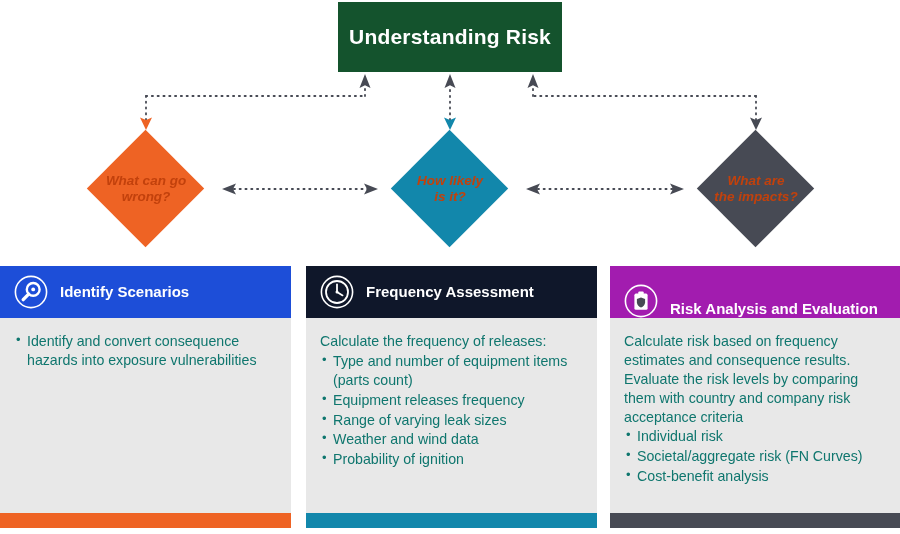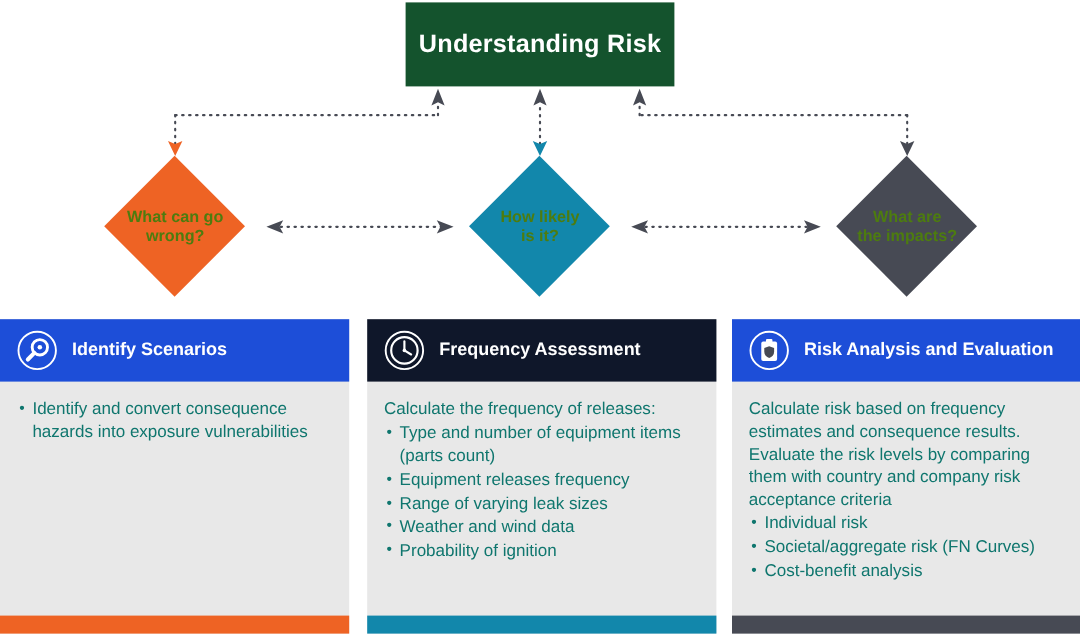--- a/index.html
+++ b/index.html
@@ -56,25 +56,26 @@
   .diamond-label {
     position: absolute;
     left: 0;
     top: 0;
     width: 118px;
     height: 118px;
     display: flex;
     align-items: center;
     justify-content: center;
     text-align: center;
-    color: #4d7c0f;
+    color: #c2410c;
     font-size: 13.5px;
     font-weight: bold;
     line-height: 1.18;
     pointer-events: none;
+    font-style: italic;
   }
   #dia-scenarios  { left: 87px;  top: 130px; }
   #dia-frequency  { left: 391px; top: 130px; }
   #dia-impacts    { left: 697px; top: 130px; }
 
   .dia-orange { background: #ee6324; }
   .dia-teal   { background: #1287ab; }
   .dia-dark   { background: #474a54; }
 
   
@@ -91,21 +92,21 @@
 
   .card-header {
     height: 52px;
     display: flex;
     align-items: center;
     padding-left: 14px;
     box-sizing: border-box;
   }
   .hdr-orange { background: #1d4ed8; }
   .hdr-teal   { background: #0f172a; }
-  .hdr-dark   { background: #1d4ed8; }
+  .hdr-dark   { background: #a21caf; align-items: flex-end; }
 
   .card-header .hdr-icon {
     width: 34px;
     height: 34px;
     flex: 0 0 34px;
     margin-right: 12px;
   }
   .card-header .hdr-title {
     color: #ffffff;
     font-size: 15px;

